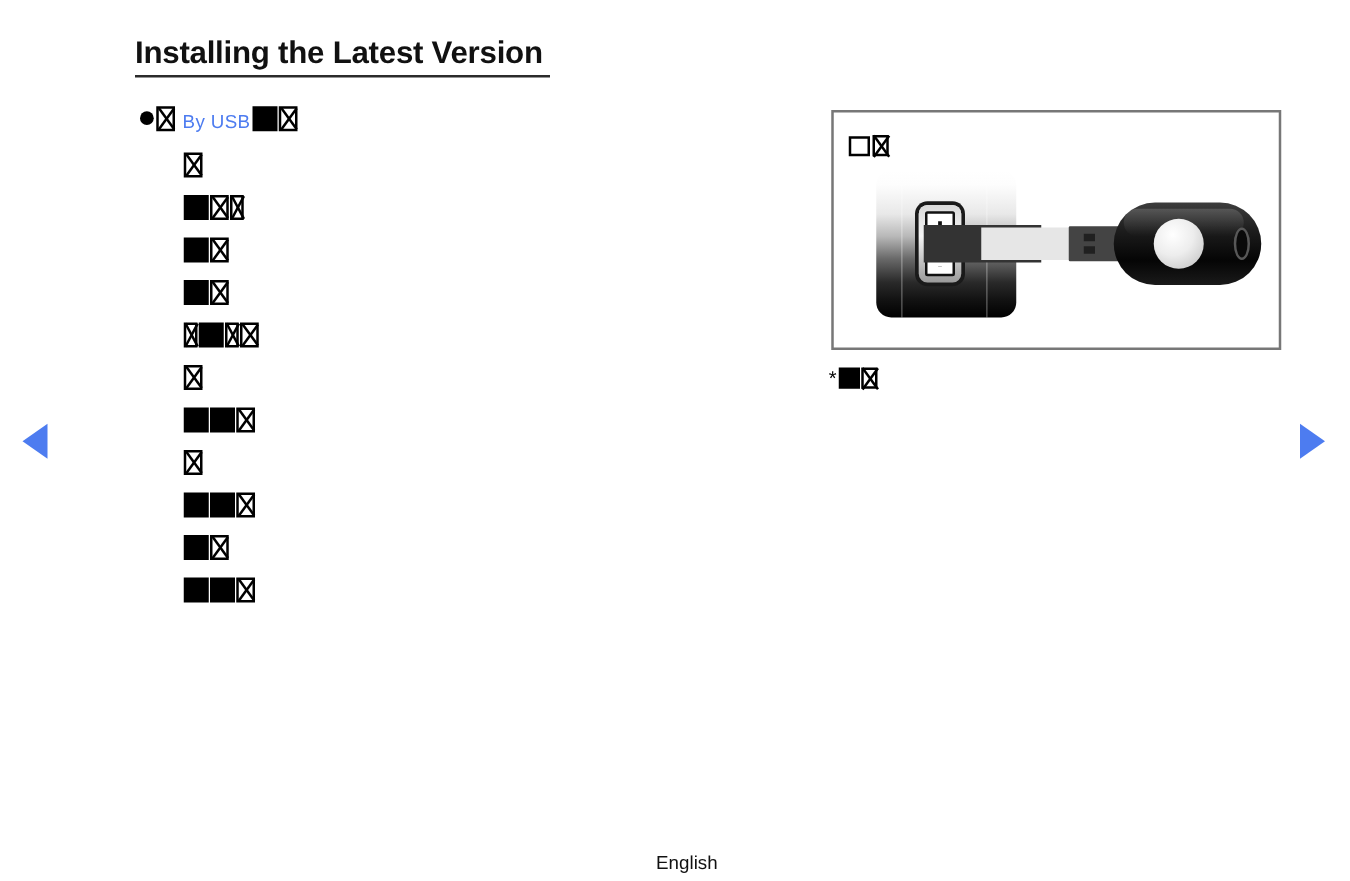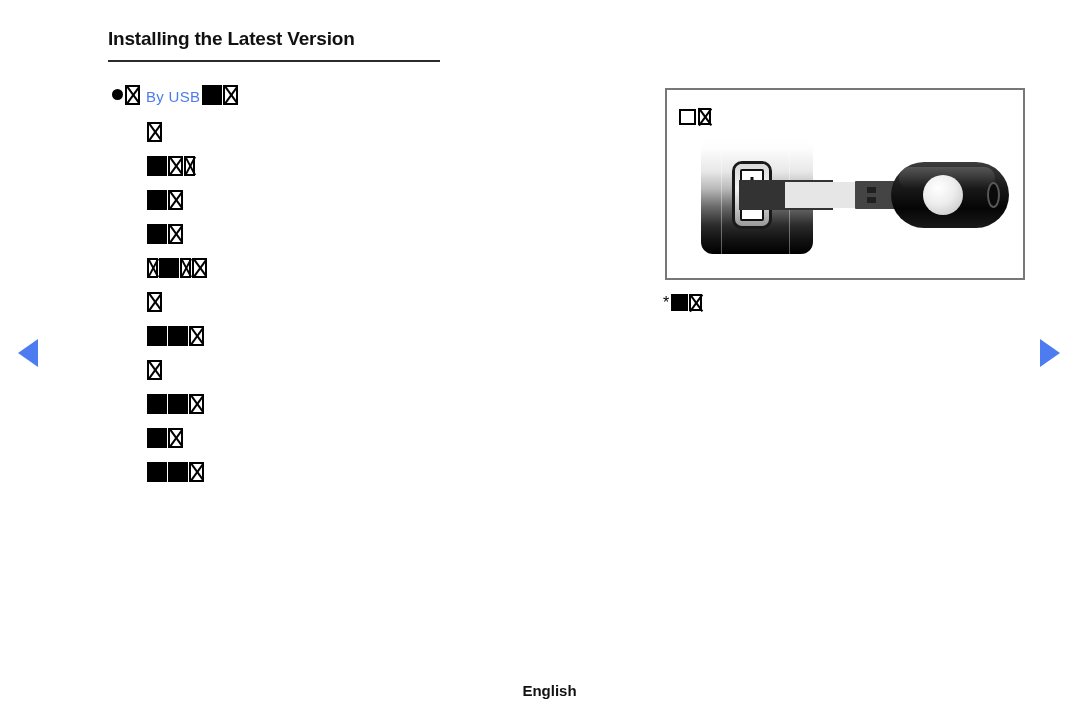--- a/index.html
+++ b/index.html
@@ -14,21 +14,21 @@
     color: #000000;
     position: relative;
     overflow: hidden;
   }
 
   
   .page-title {
     position: absolute;
     left: 108px;
     top: 28px;
-    font-size: 19px;
+    font-size: 25px;
     font-weight: bold;
     letter-spacing: -0.2px;
     color: #111111;
     white-space: nowrap;
     text-align: right;
   }
   .title-rule {
     position: absolute;
     left: 108px;
     top: 60px;
@@ -362,21 +362,21 @@
   }
 
   
   .footer-lang {
     position: absolute;
     left: 0;
     right: 0;
     top: 682px;
     text-align: center;
     font-size: 15px;
-    font-weight: bold;
+    font-weight: normal;
     color: #111111;
     margin-left: 19px;
   }
 </style>
 </head>
 <body>
 
 <div class="page-title">Installing the Latest Version</div>
 <div class="title-rule"></div>
 

